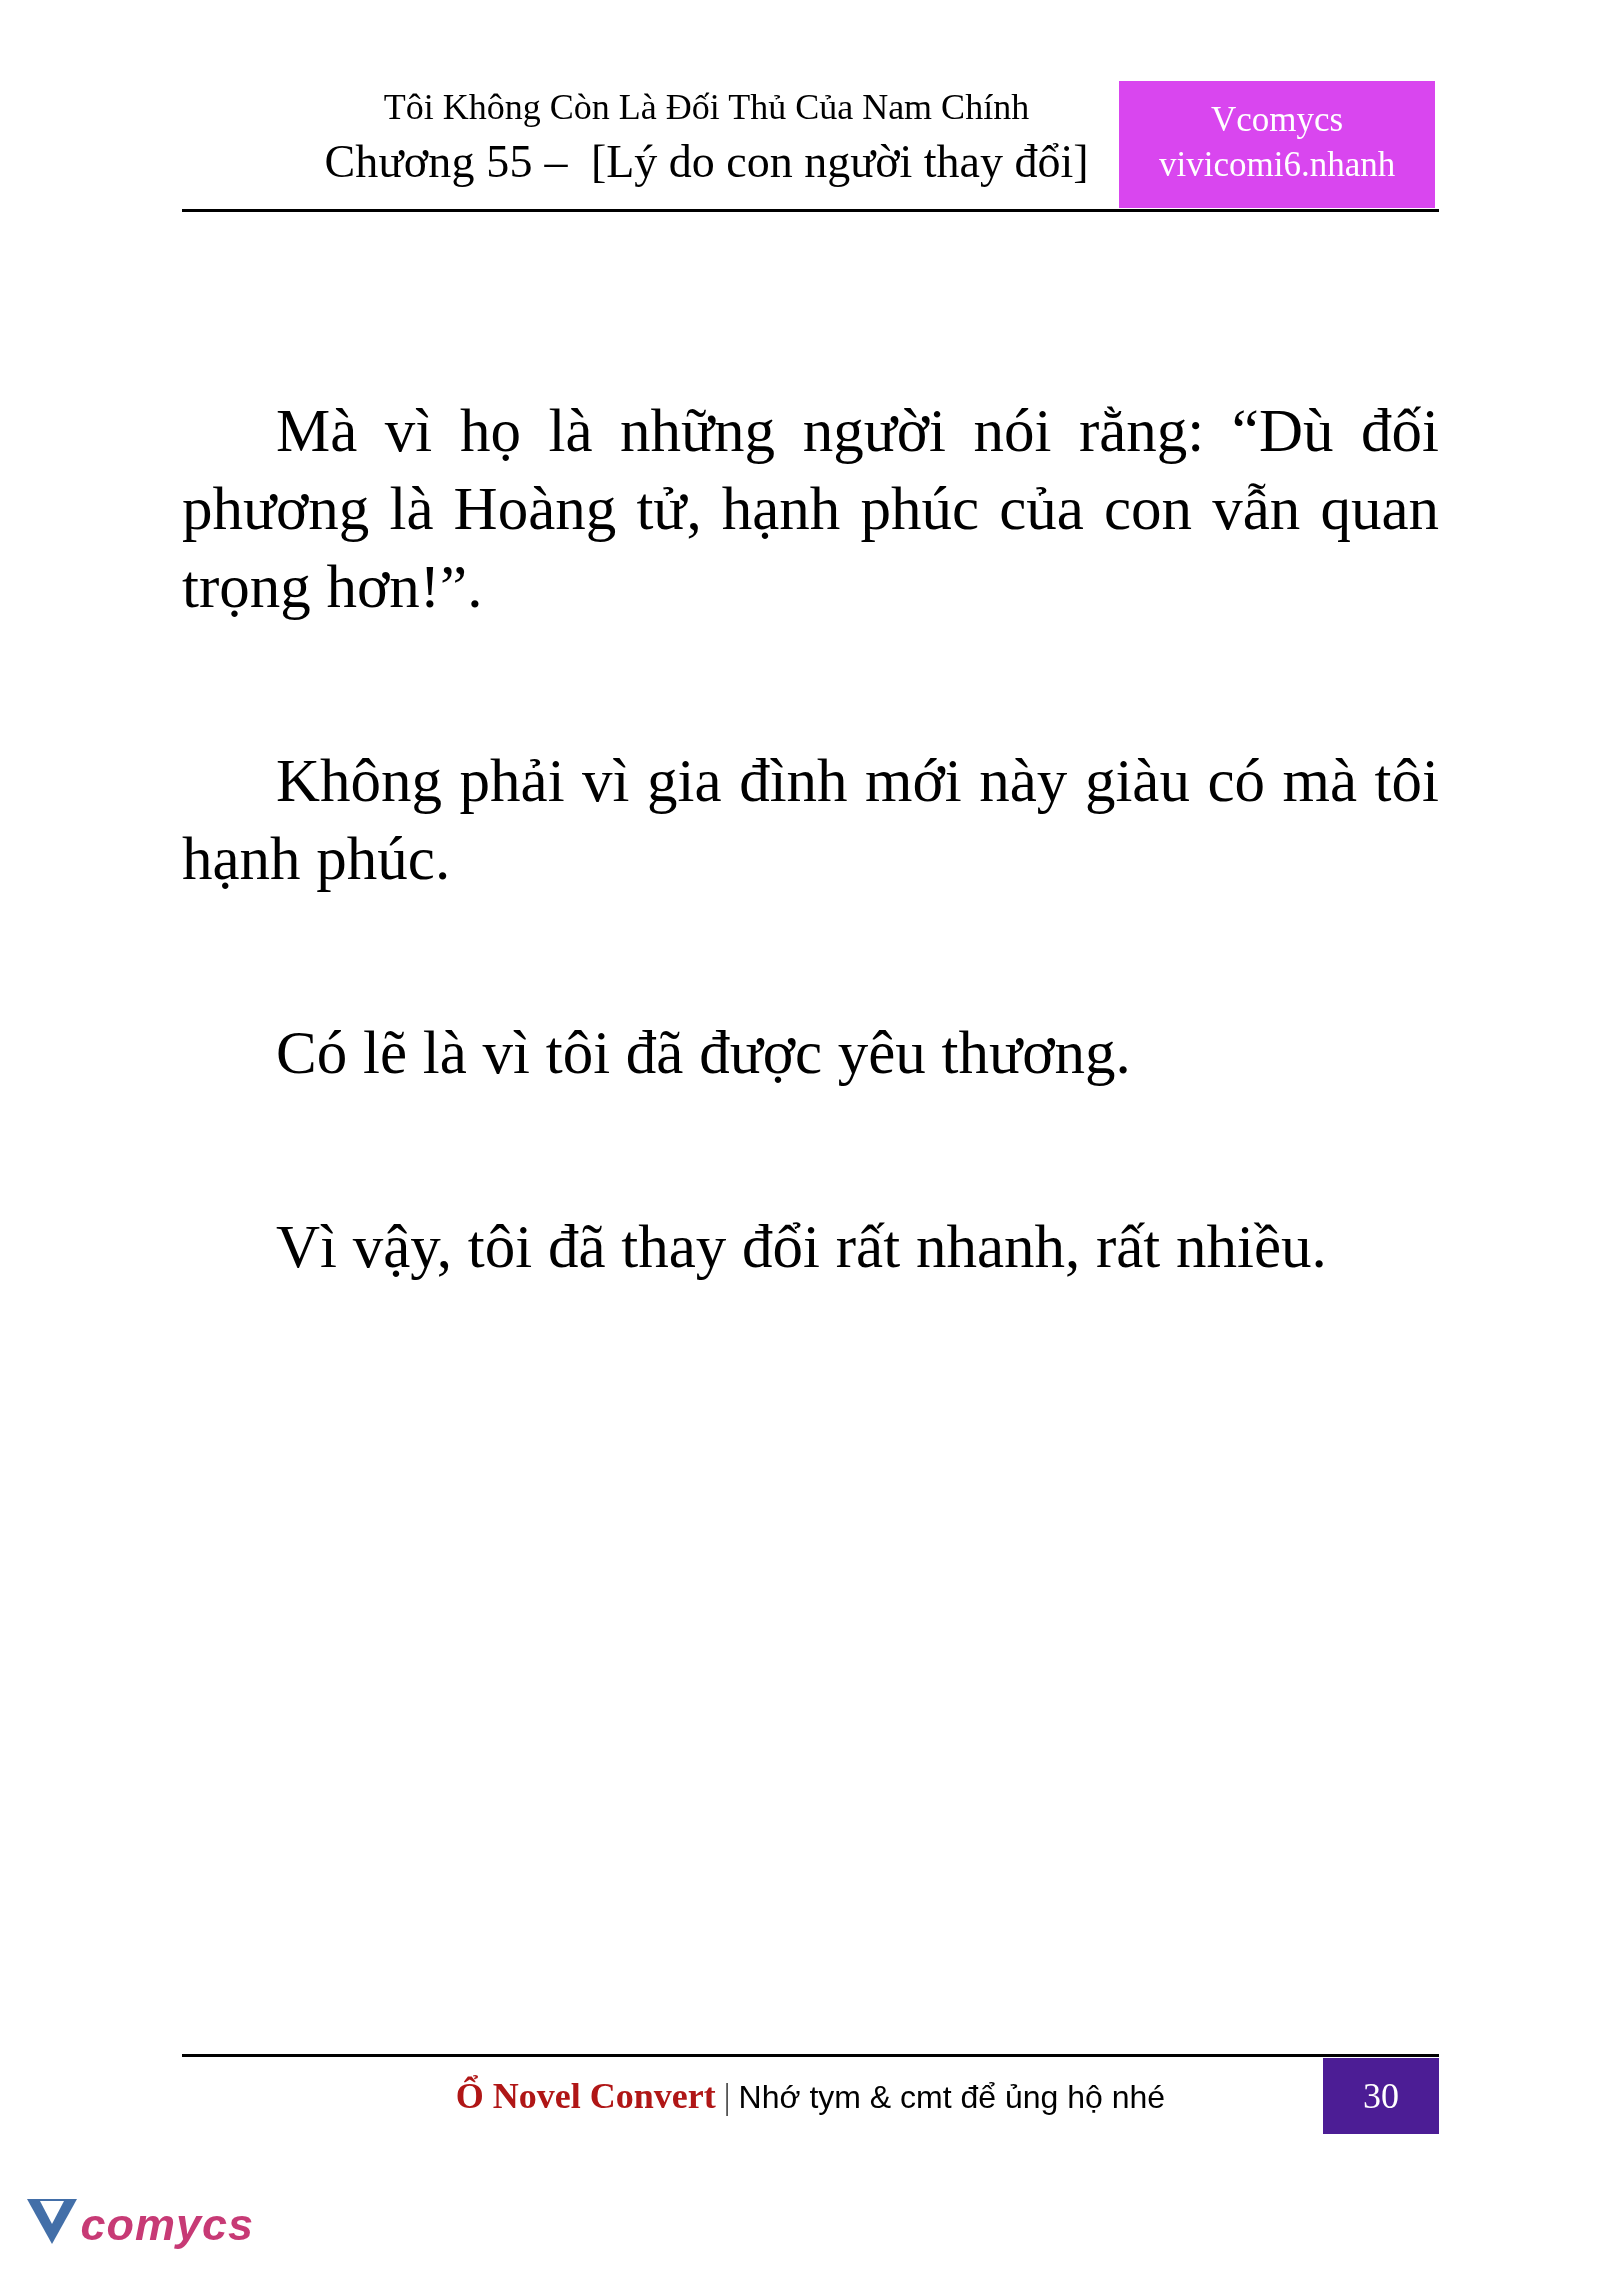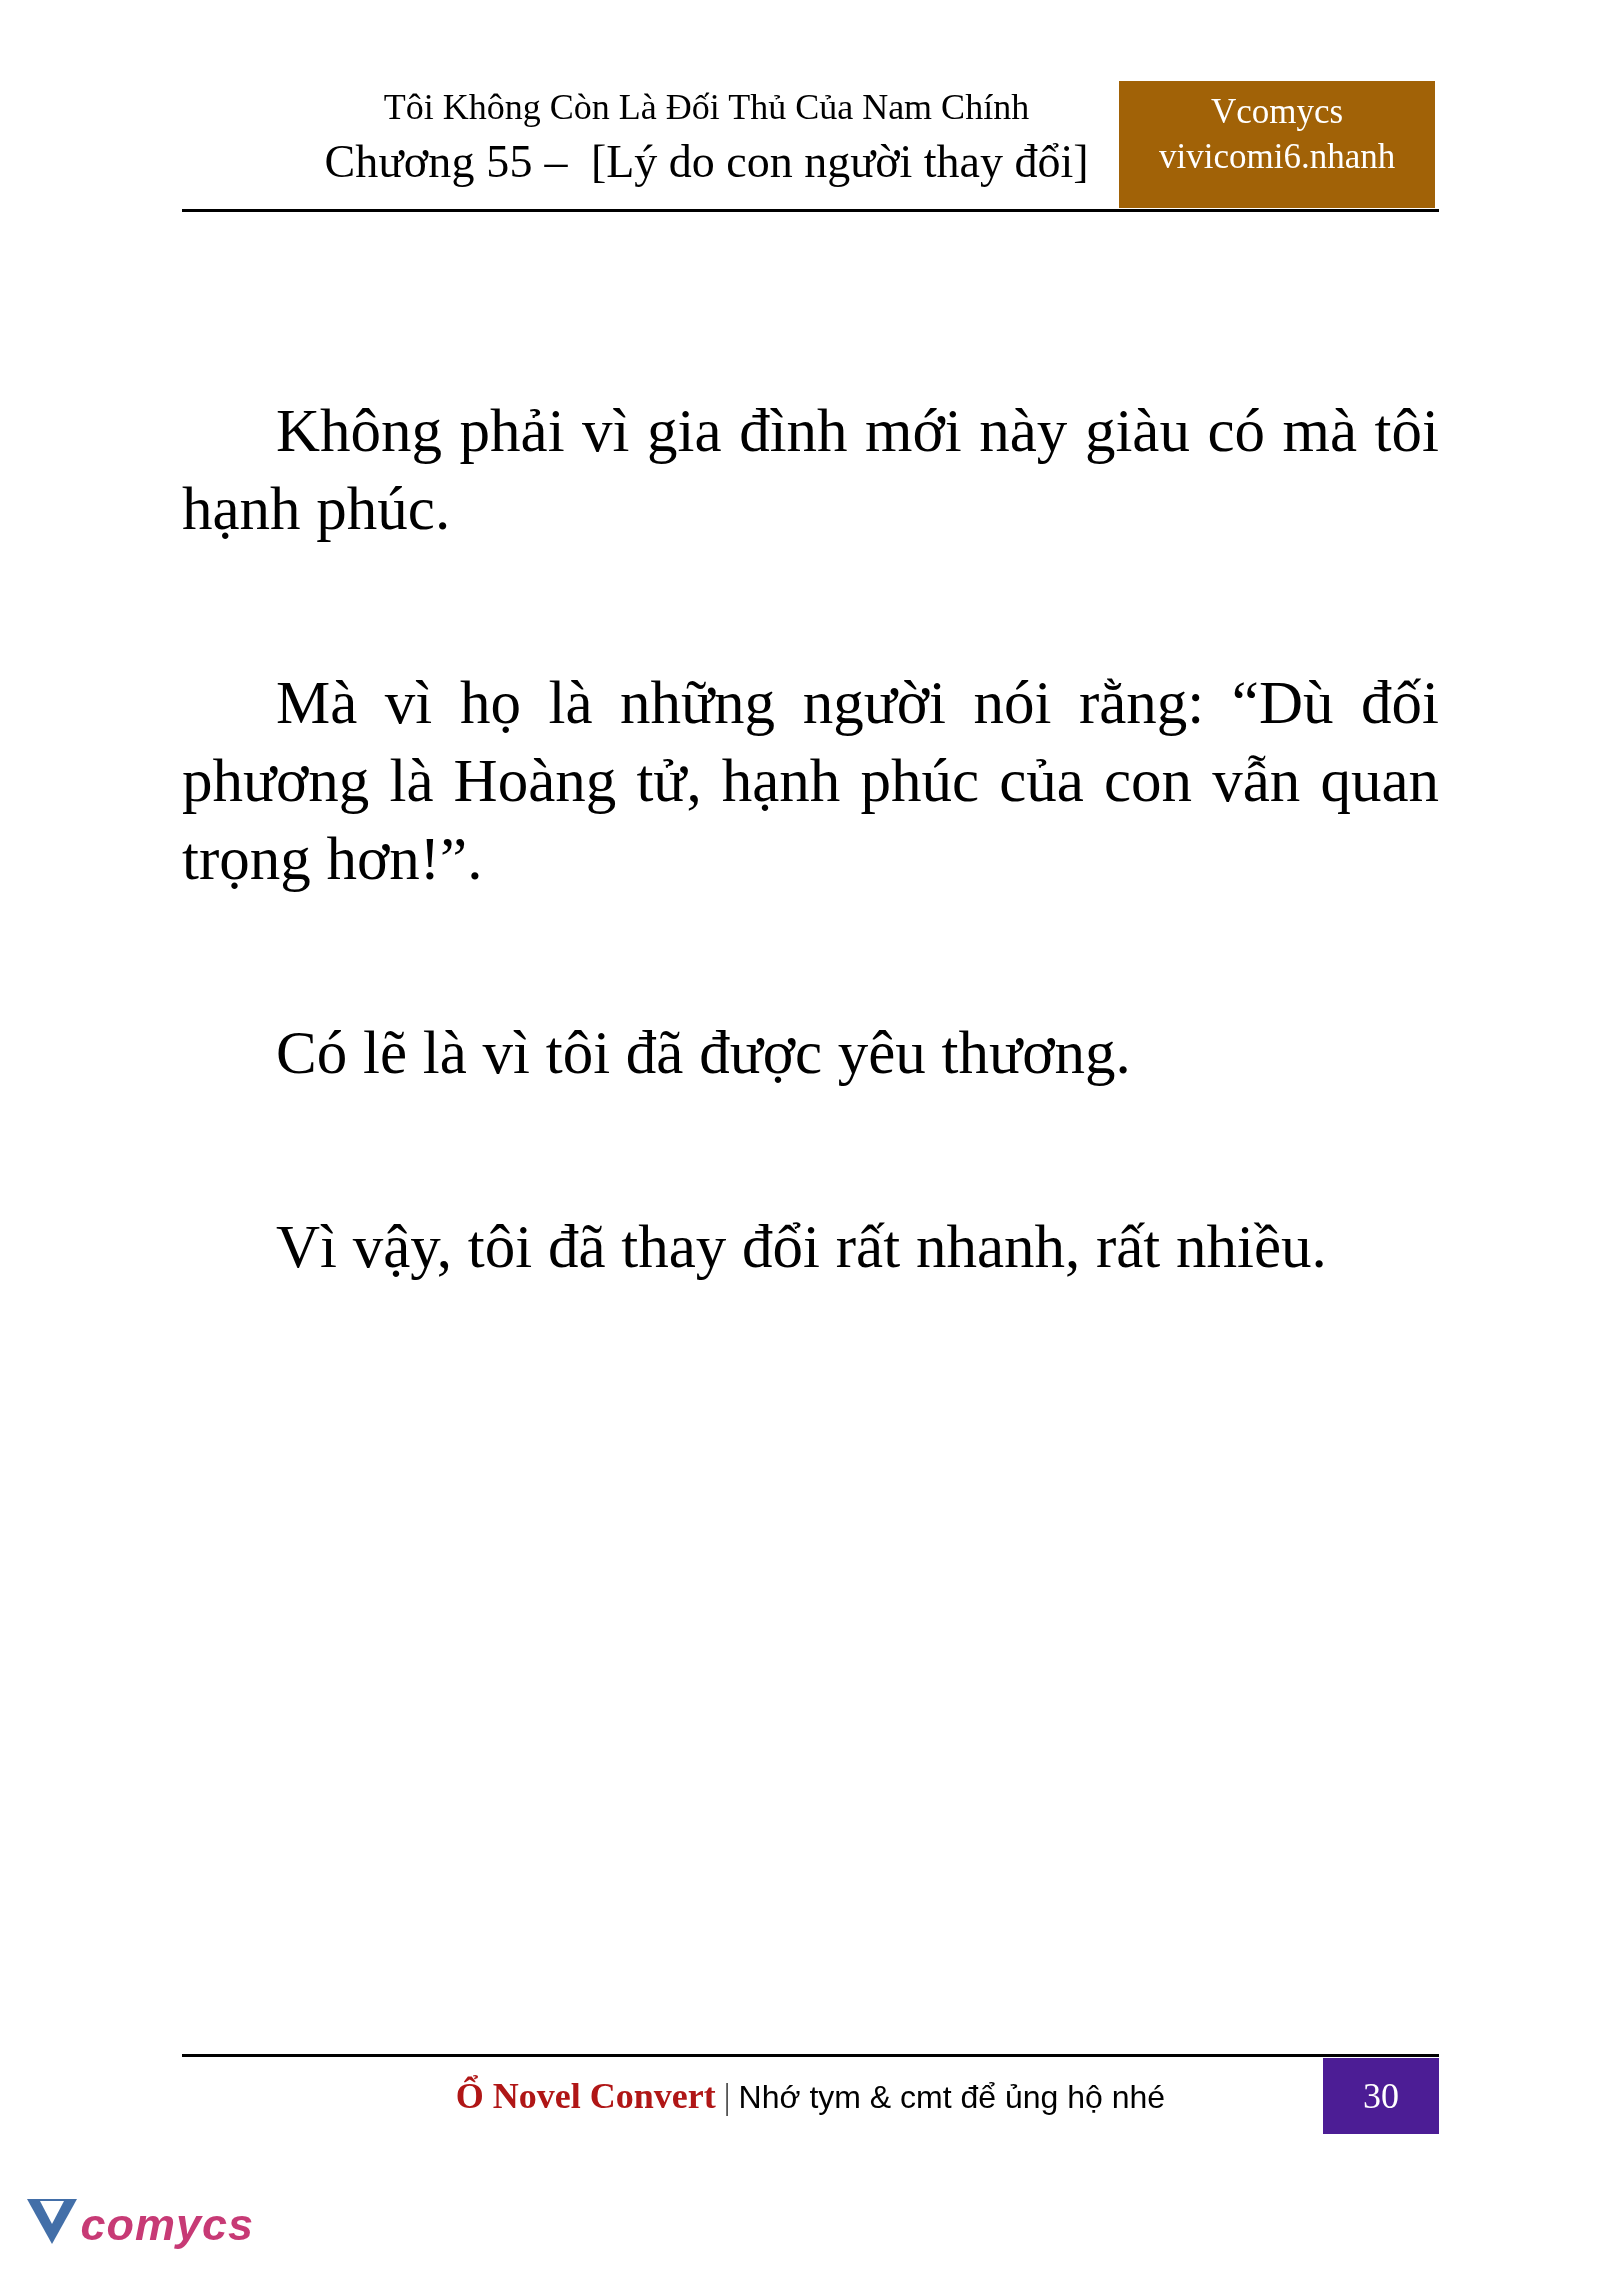--- a/index.html
+++ b/index.html
@@ -55,26 +55,26 @@
   }
   .header-chapter-dash {
     padding: 0 5.9px;
   }
   .header-brand {
     position: absolute;
     right: 3.9px;
     top: -2.9px;
     width: 316px;
     height: 127px;
-    background: #a16207;
+    background: #d946ef;
     color: #ffffff;
     text-align: center;
     font-size: 35px;
     line-height: 1.28;
-    padding-top: 9px;
+    padding-top: 17px;
     box-sizing: border-box;
   }
   .header-brand span { display: block; white-space: nowrap; }
 
   
   .page-body {
     position: absolute;
     left: 182px;
     top: 392px;
     width: 1257px;
@@ -201,22 +201,22 @@
     </span>
   </div>
   <div class="header-brand">
     <span>Vcomycs</span>
     <span>vivicomi6.nhanh</span>
   </div>
   <div class="header-rule"></div>
 </div>
 
 <div class="page-body">
+  <p class="para">Mà vì họ là những người nói rằng: “Dù đối phương là Hoàng tử, hạnh phúc của con vẫn quan trọng hơn!”.</p>
   <p class="para">Không phải vì gia đình mới này giàu có mà tôi hạnh phúc.</p>
-  <p class="para">Mà vì họ là những người nói rằng: “Dù đối phương là Hoàng tử, hạnh phúc của con vẫn quan trọng hơn!”.</p>
   <p class="para">Có lẽ là vì tôi đã được yêu thương.</p>
   <p class="para">Vì vậy, tôi đã thay đổi rất nhanh, rất nhiều.</p>
 </div>
 
 <div class="page-footer">
   <div class="footer-rule"></div>
   <div class="footer-content">
     <span class="footer-brand">Ổ Novel Convert</span><span class="footer-sep">|</span><span class="footer-note">Nhớ tym &amp; cmt để ủng hộ nhé</span>
   </div>
   <div class="footer-page-num">30</div>

